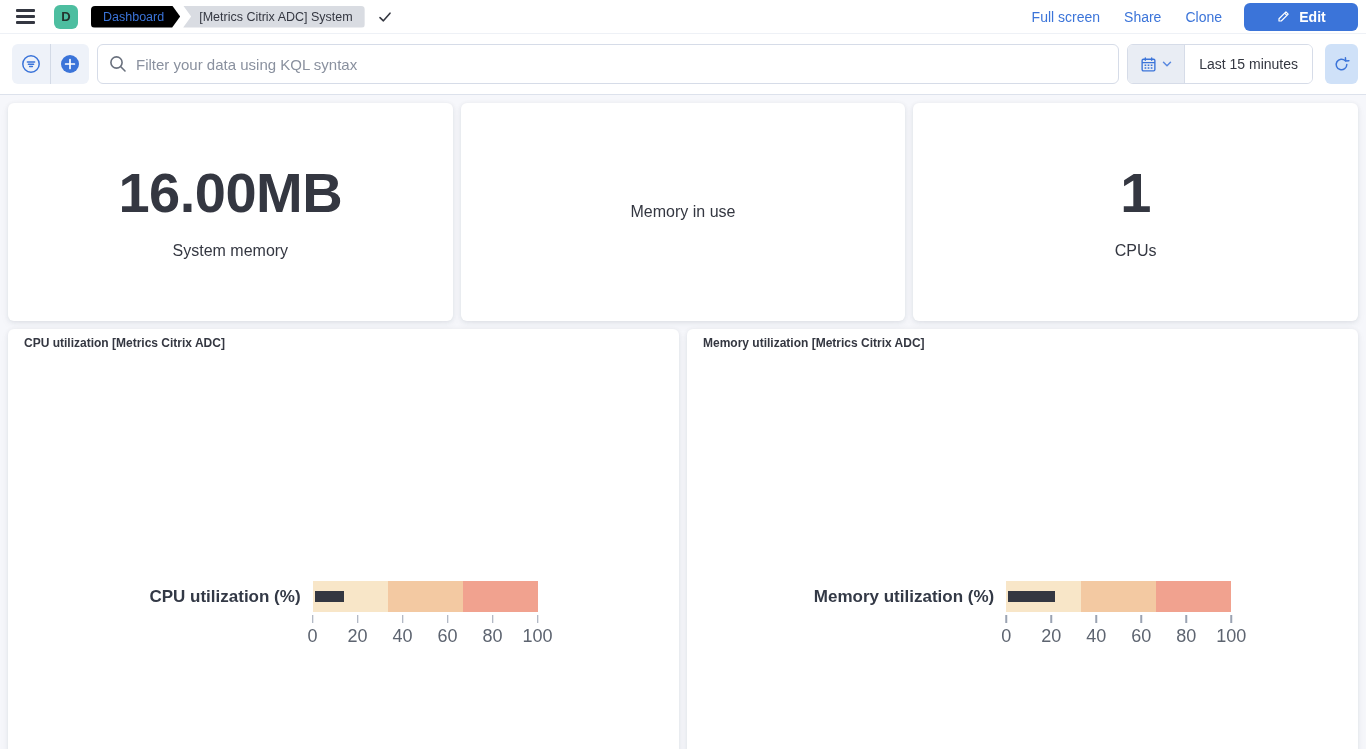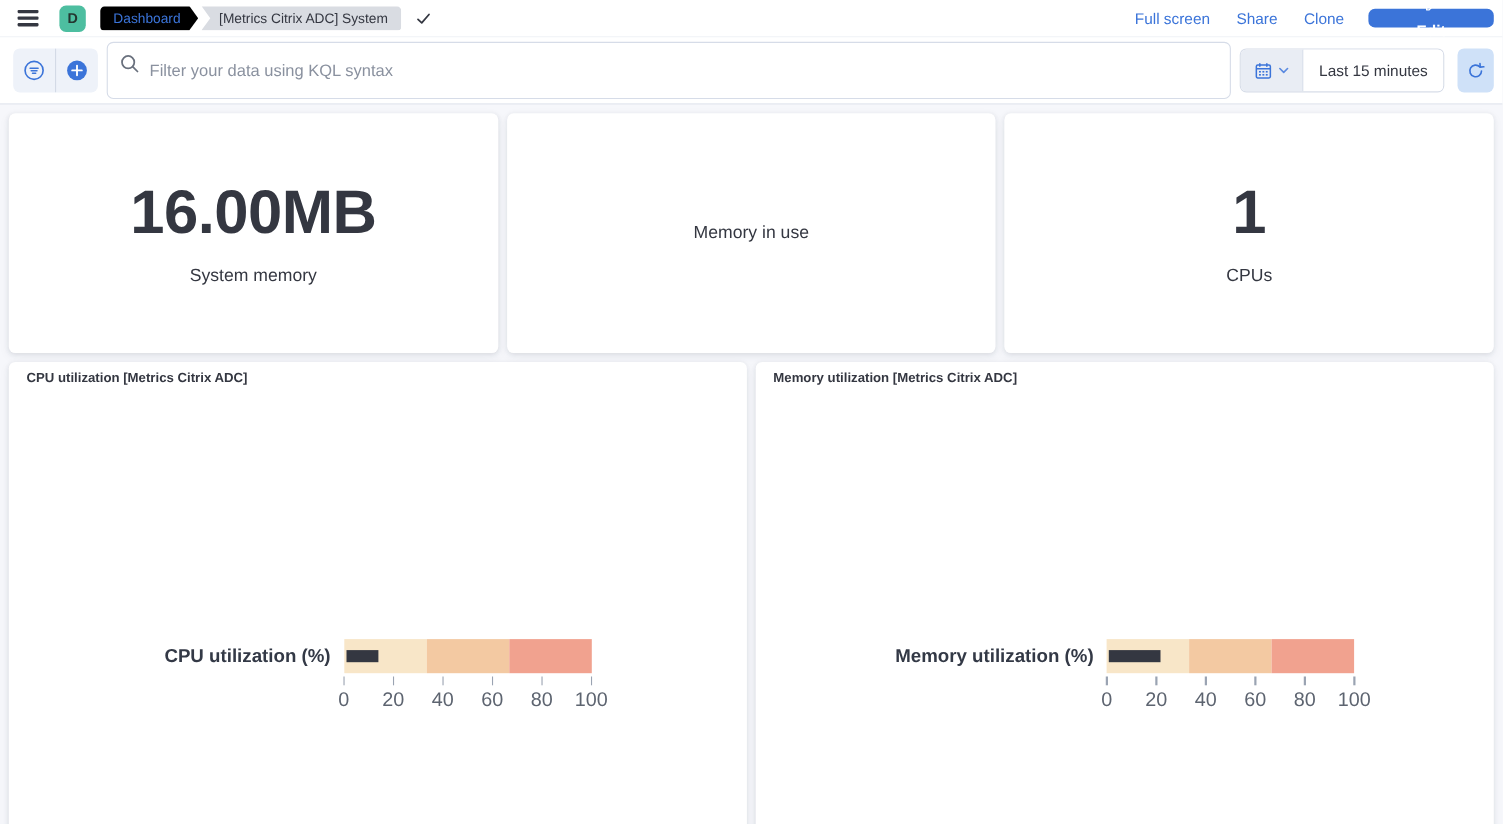--- a/index.html
+++ b/index.html
@@ -14,29 +14,29 @@
   .logo-badge { width:24px; height:24px; border-radius:6px; background:#4dbea0; color:#24352f; font-weight:700; font-size:13px; display:flex; align-items:center; justify-content:center; margin-left:14px; }
   .crumbs { display:flex; align-items:center; margin-left:13px; }
   .crumb { height:22px; line-height:22px; font-size:12.5px; white-space:nowrap; }
   .crumb.first { background:#000000; color:#3b74d9; padding:0 16px 0 12px; border-radius:4px 0 0 4px;
     clip-path:polygon(0 0, calc(100% - 8px) 0, 100% 50%, calc(100% - 8px) 100%, 0 100%); }
   .crumb.last { background:#d9dce2; color:#343741; padding:0 12px 0 16px; border-radius:0 4px 4px 0; margin-left:3px;
     clip-path:polygon(0 0, 100% 0, 100% 100%, 0 100%, 8px 50%); }
   .saved-check { margin-left:12px; display:flex; align-items:center; }
   .topbar-right { margin-left:auto; display:flex; gap:24px; }
   .top-link { color:#3b74d9; font-size:14px; font-weight:500; text-decoration:none; background:none; border:none; cursor:pointer; font-family:inherit; }
-  .edit-btn { height:17px; min-width:114px; background:#3b74d9; border:none; border-radius:6px; color:#fff; font-size:14px; font-weight:700; display:flex; align-items:center; justify-content:center; gap:8px; cursor:pointer; font-family:inherit; margin-left:-2px;flex-direction:column; }
+  .edit-btn { height:28px; min-width:114px; background:#3b74d9; border:none; border-radius:6px; color:#fff; font-size:14px; font-weight:700; display:flex; align-items:center; justify-content:center; gap:8px; cursor:pointer; font-family:inherit; margin-left:-2px; }
 
   
   .querybar { height:61px; background:#fff; border-bottom:1px solid #dde2ec; display:flex; align-items:center; padding:0 8px 0 12px; }
   .filter-group { display:flex; height:40px; background:#eef2f9; border-radius:6px; overflow:hidden; }
   .filter-group .icon-btn { width:38px; height:40px; border:none; background:transparent; display:flex; align-items:center; justify-content:center; cursor:pointer; }
   .filter-group .divider { width:1px; background:#d3dae6; }
   .kql-box { flex:1; position:relative; margin-left:8px; }
-  .kql-input { width:100%; height:52px; border:1px solid #d6dce8; border-radius:6px; padding:0 12px 0 38px; font-size:15px; color:#343741; background:#fff; font-family:inherit; outline:none; }
+  .kql-input { width:100%; height:40px; border:1px solid #d6dce8; border-radius:6px; padding:0 12px 0 38px; font-size:15px; color:#343741; background:#fff; font-family:inherit; outline:none; }
   .kql-input::placeholder { color:#8a919f; }
   .kql-search-icon { position:absolute; left:11px; top:10px; }
   .time-picker { display:flex; height:40px; margin-left:8px; border:1px solid #d6dce8; border-radius:6px; overflow:hidden; background:#fff; }
   .tp-cal-seg { width:57px; background:#e9edf4; border:none; border-right:1px solid #d6dce8; display:flex; align-items:center; justify-content:center; gap:4px; cursor:pointer; }
   .tp-range { border:none; background:#fff; font-size:14px; color:#343741; padding:0 14px; cursor:pointer; font-family:inherit; white-space:nowrap; }
   .refresh-btn { width:33px; height:40px; margin-left:12px; border:none; border-radius:6px; background:#cfe1f8; display:flex; align-items:center; justify-content:center; cursor:pointer; }
 
   
   .content { padding:8px; }
   .metric-row { display:grid; grid-template-columns:repeat(3,1fr); gap:8px; }

